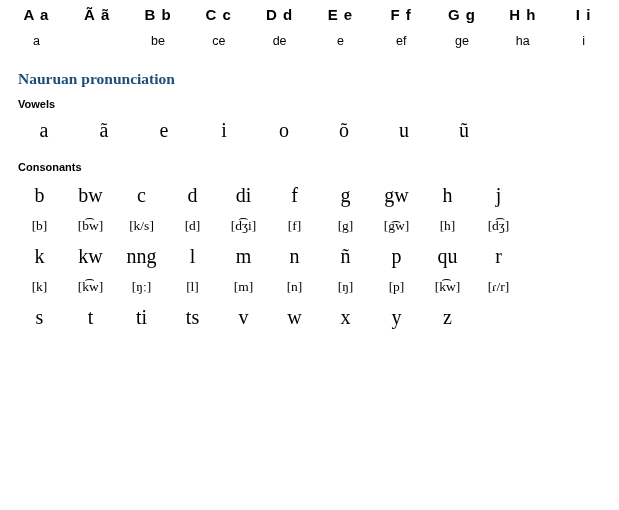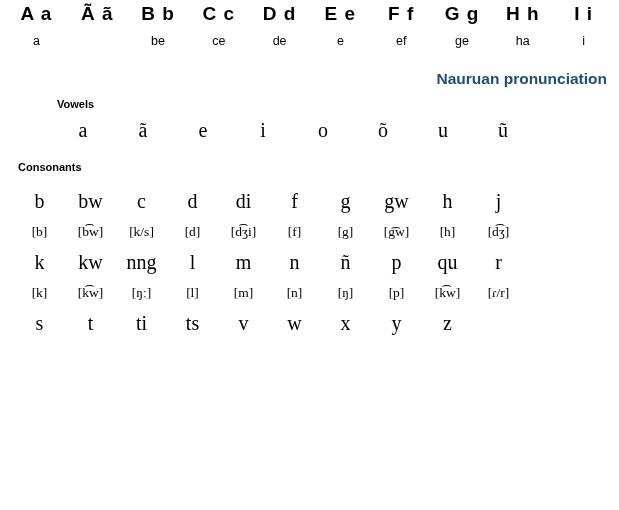--- a/index.html
+++ b/index.html
@@ -23,40 +23,39 @@
     border-collapse: collapse;
     table-layout: fixed;
   }
   .alphabet td {
     text-align: center;
     padding: 0;
     vertical-align: middle;
   }
   .alphabet tr.letters td {
     font-weight: bold;
-    font-size: 19px;
+    font-size: 15px;
     height: 28px;
     letter-spacing: 1px;
     font-family: "Liberation Sans", sans-serif;
   }
   .alphabet tr.names td {
     font-size: 12.5px;
     height: 26px;
     font-family: "Liberation Sans", sans-serif;
     font-weight: normal;
   }
 
   
   .section-title {
     color: #1F4E79;
     font-size: 15.5px;
     font-weight: bold;
-    margin: 16px 12px 10px 18px;
-    font-family: Liberation Sans, sans-serif;
-    text-align: right;
+    margin: 16px 0 10px 18px;
+    font-family: Liberation Serif, serif;
   }
 
   .sub-title {
     font-size: 11px;
     font-weight: bold;
     margin: 0 0 4px 18px;
     font-family: "Liberation Sans", sans-serif;
     color: #000;
   }
 
@@ -81,23 +80,23 @@
     font-size: 13.5px;
     height: 28px;
   }
 
   .pron-vowels { width: 420px; }
   .pron-vowels td { width: 60px; }
 
   .pron-cons { width: 510px; }
   .pron-cons td { width: 51px; }
 
-  .vowels-block { margin-top: 7px; padding-left: 39px; }
+  .vowels-block { margin-top: 7px; }
   .consonants-block { margin-top: 14px; }
-  .consonants-block .sub-title { margin-bottom: 12px; }
+  .consonants-block .sub-title { margin-bottom: 6px; }
 </style>
 </head>
 <body>
 
 <table class="alphabet">
   <tbody>
     <tr class="letters">
       <td>A a</td>
       <td>Ã ã</td>
       <td>B b</td>

